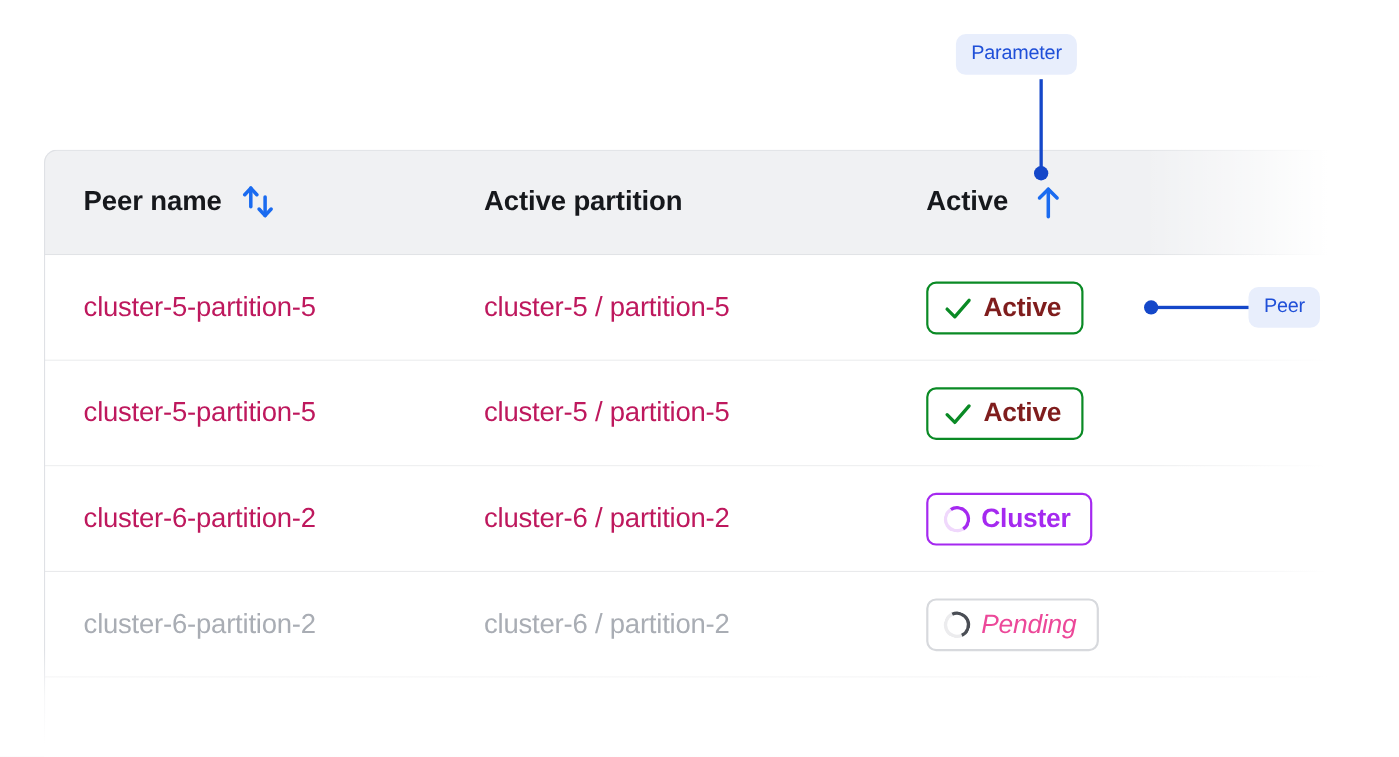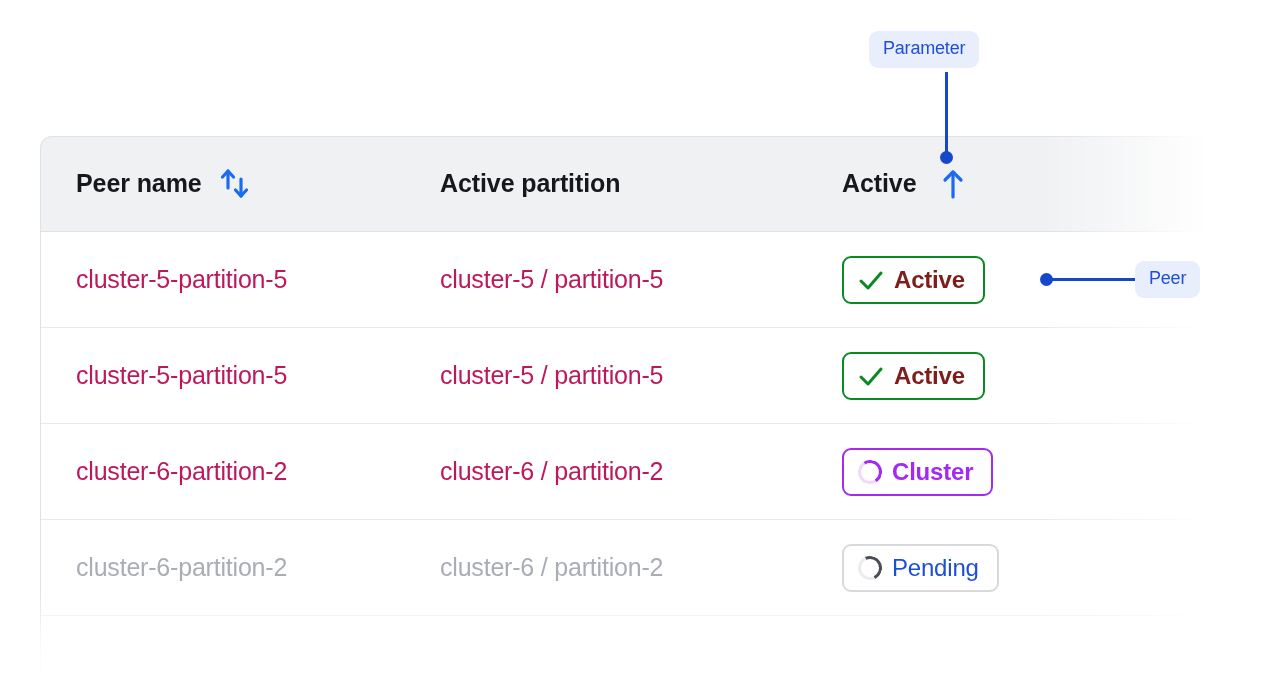--- a/index.html
+++ b/index.html
@@ -117,21 +117,21 @@
     height: 48px;
     padding: 0 18px 0 14px;
     box-sizing: border-box;
     font-size: 24px;
     font-weight: bold;
     letter-spacing: -0.2px;
     background: #ffffff;
   }
   .badge.active   { border-color: #0a8a25; color: #7f1d1d; }
   .badge.starting { border-color: #a529f0; color: #a529f0; }
-  .badge.pending  { border-color: #d7d9dd; color: #1d4ed8; font-weight: normal; }
+  .badge.pending  { border-color: #d7d9dd; color: #ec4899; font-weight: normal; font-style: italic; }
 
   .spinner {
     width: 24px; height: 24px;
     border-radius: 50%;
     box-sizing: border-box;
   }
   .spinner.purple {
     border: 3px solid #f0d8fc;
     border-top-color: #a529f0;
     border-right-color: #a529f0;

